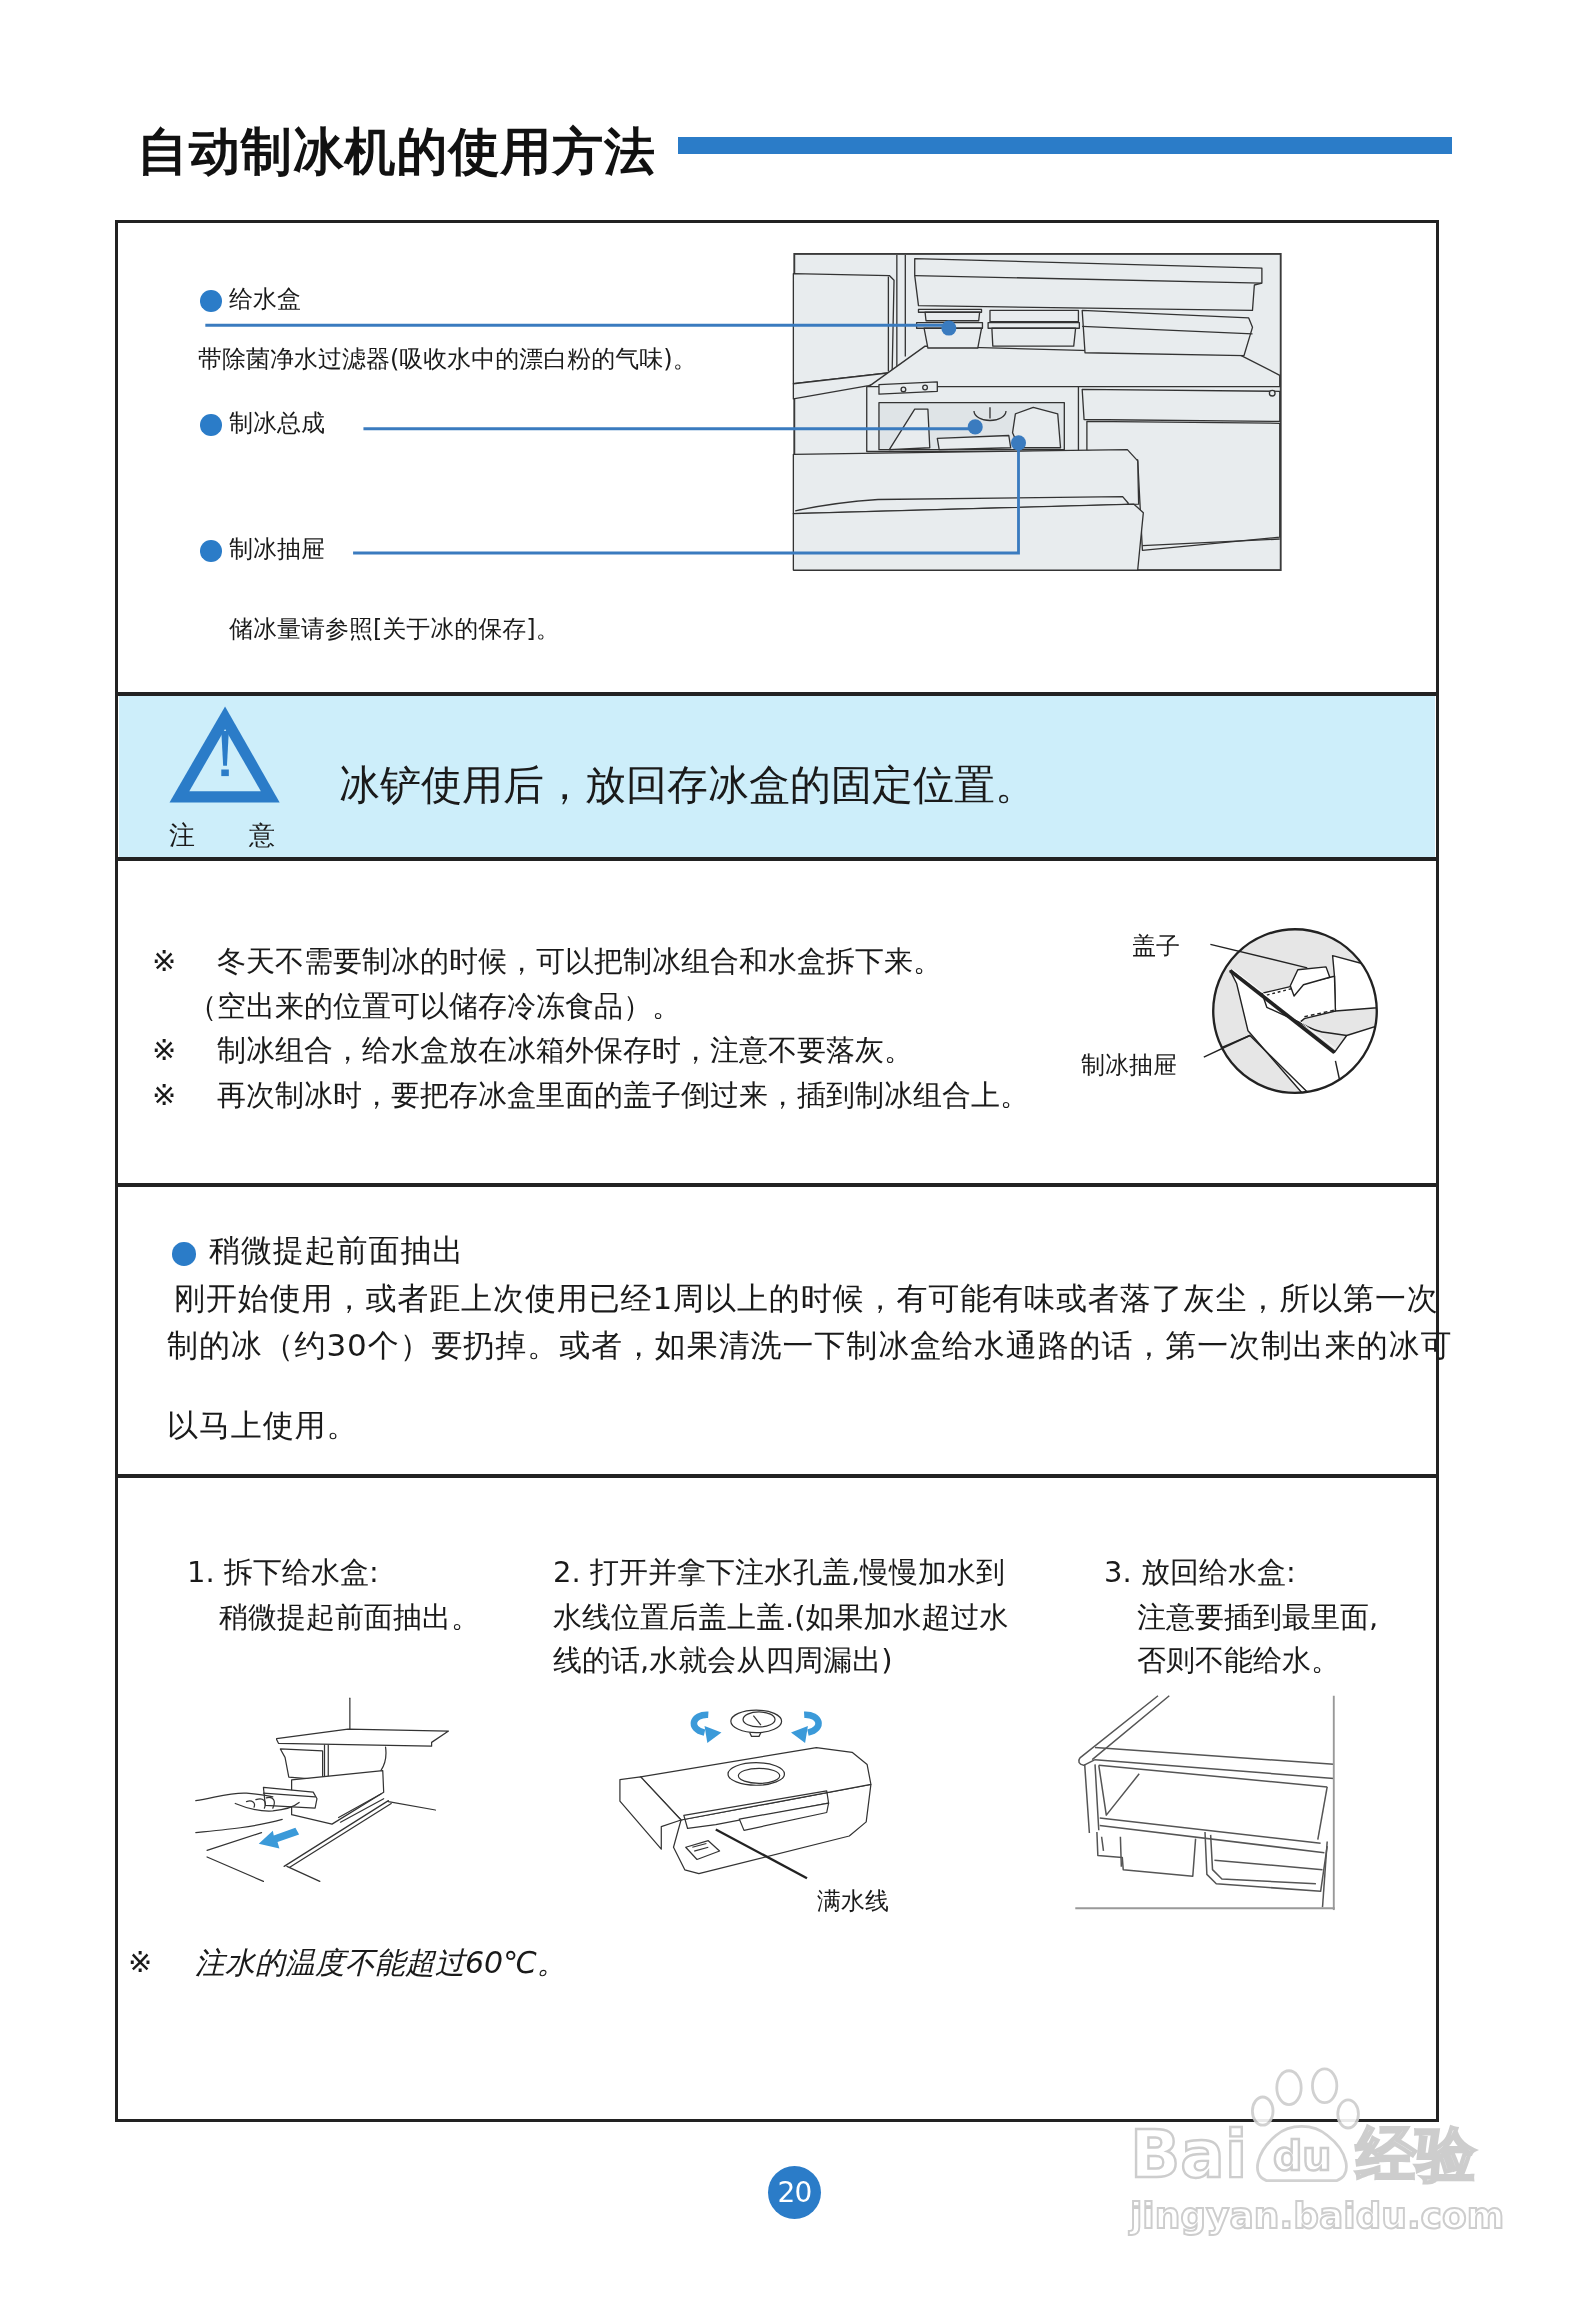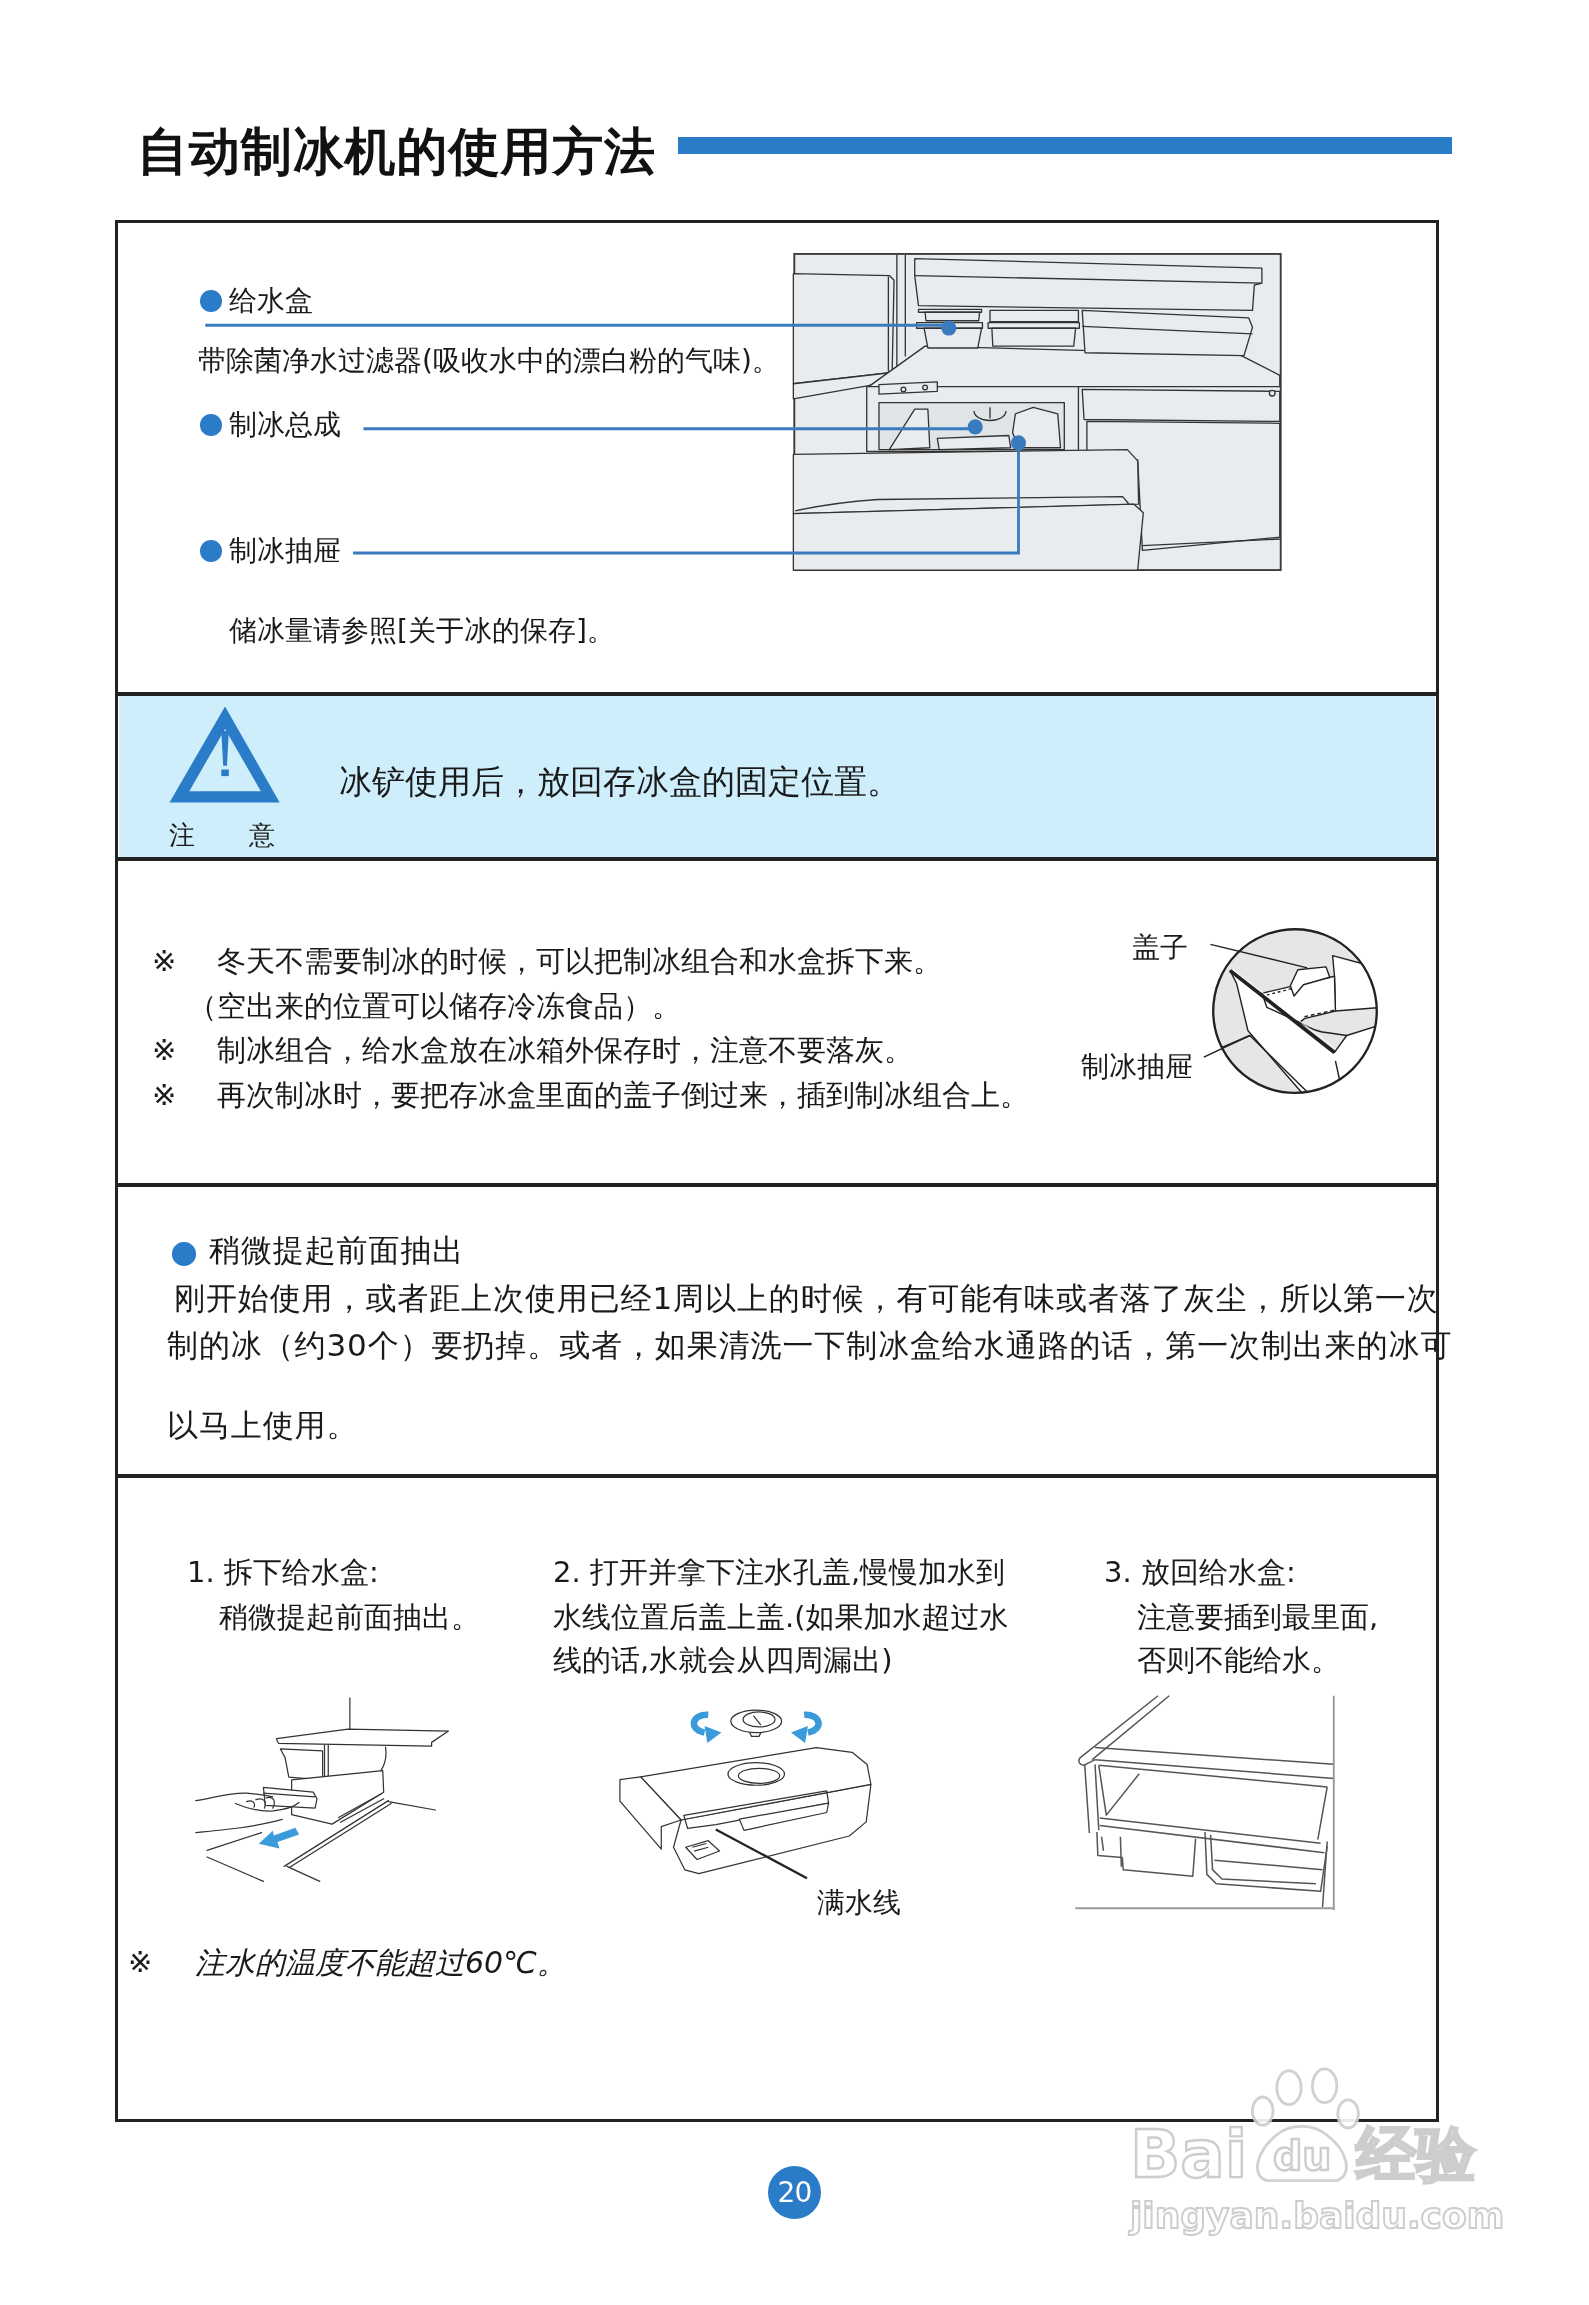--- a/index.html
+++ b/index.html
@@ -20,25 +20,25 @@
   svg.abs{overflow:visible;pointer-events:none;}
 
   .title{left:137px;top:126px;font-size:51px;font-weight:bold;color:#111;letter-spacing:0.9px;}
   .title-bar{left:678px;top:137px;width:774px;height:17px;background:var(--accent);}
 
   .frame{left:115px;top:220px;width:1324px;height:1902px;border:3.8px solid var(--border);box-sizing:border-box;}
   .hr{position:absolute;left:115px;width:1324px;height:3.8px;background:var(--border);}
   .band{left:119px;top:696px;width:1316px;height:161px;background:var(--caution_bg);}
 
   .dot{position:absolute;border-radius:50%;background:var(--accent);}
-  .f30{font-size:28px;}
+  .f30{font-size:24px;}
   .f31{font-size:29px;}
   .f32{font-size:30px;font-style:italic;}
   .f33{font-size:31px;letter-spacing:0.9px;}
-  .f35{font-size:33px;}
+  .f35{font-size:41px;}
   .f28{font-size:26px;}
 
   .pagenum{left:768px;top:2166px;width:53px;height:53px;border-radius:50%;background:var(--accent);
     display:flex;align-items:center;justify-content:center;color:#fff;font-size:28px;letter-spacing:-0.9px;}
   .wm{color:#ffffff;-webkit-text-stroke:2.4px #cdcdcd;font-weight:bold;line-height:1;white-space:nowrap;position:absolute;}
 </style>
 </head>
 <body>
 
 <div id="page">

